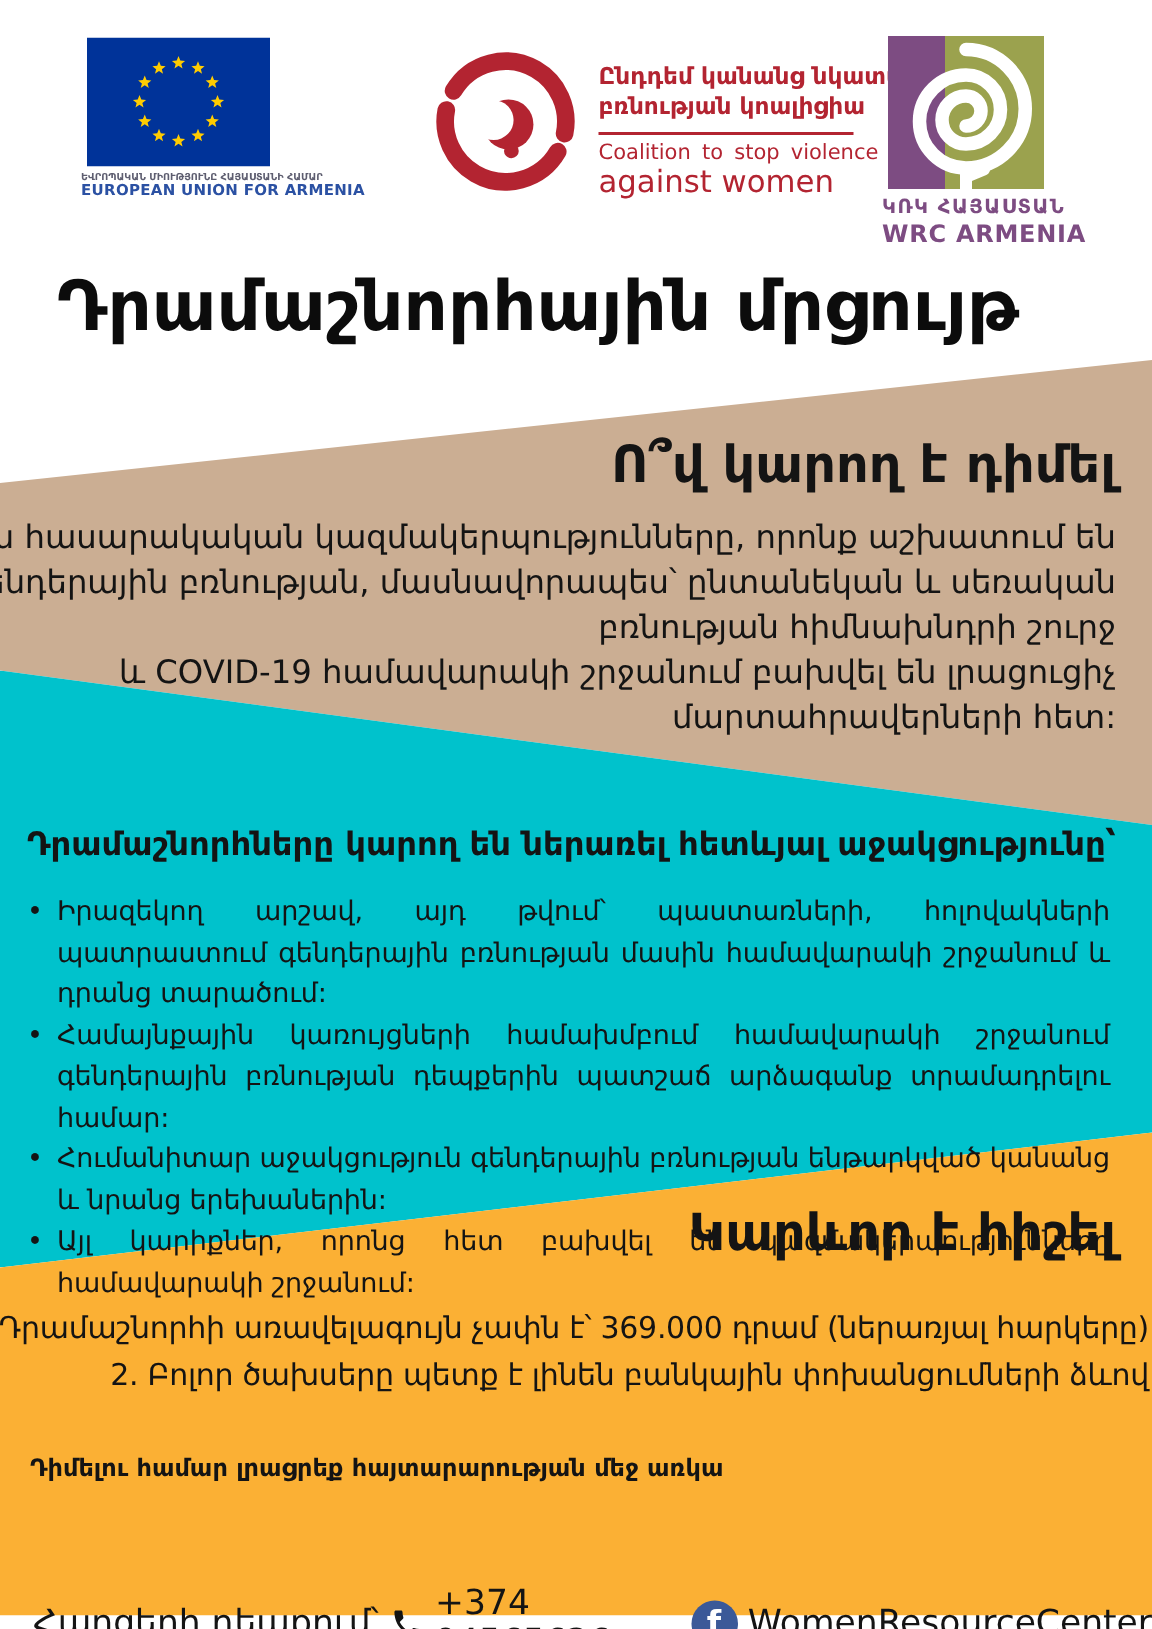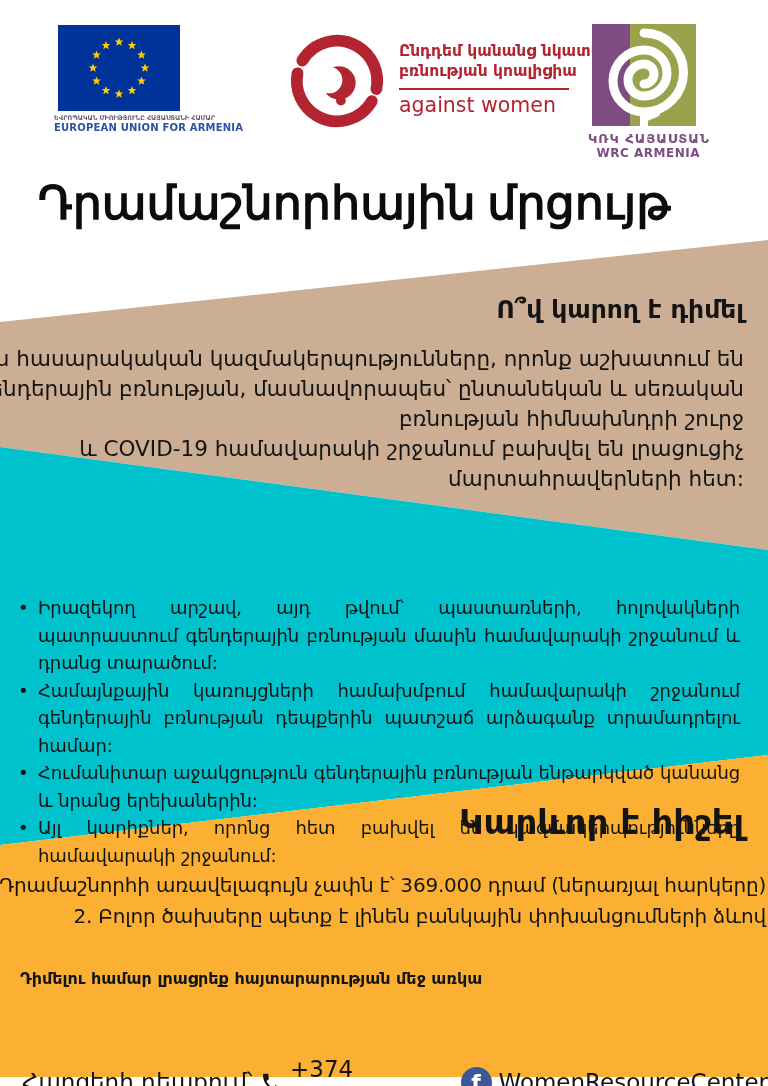--- a/index.html
+++ b/index.html
@@ -30,28 +30,28 @@
   .co-rule{border:none;border-top:2px solid var(--coalition-red,#b32431);margin:7px 0 4px 0;width:170px;}
   .co-en1{font-size:14px;line-height:16px;white-space:nowrap;word-spacing:3px;}
   .co-en2{font-size:20.5px;line-height:22px;white-space:nowrap;}
 
   .wrc{position:absolute;left:588px;top:24px;width:112px;text-align:right;}
   .wrc-mark{position:relative;width:104px;height:102px;margin:0 auto;}
   .wrc-purple{position:absolute;left:0;top:0;width:38px;height:102px;background:var(--wrc-purple,#7d4c82);}
   .wrc-olive{position:absolute;left:38px;top:0;width:66px;height:102px;background:var(--wrc-olive,#9ba24e);}
   .wrc-spiral{position:absolute;left:0;top:0;}
   .wrc-hy{margin-top:5px;color:var(--wrc-purple,#7d4c82);font-weight:bold;font-size:13px;letter-spacing:1px;white-space:nowrap;}
-  .wrc-en{color:var(--wrc-purple,#7d4c82);font-weight:bold;font-size:12px;letter-spacing:.5px;white-space:nowrap;}
+  .wrc-en{color:var(--wrc-purple,#7d4c82);font-weight:bold;font-size:16px;letter-spacing:.5px;white-space:nowrap;}
 
   
   .title{position:absolute;left:38px;top:178px;margin:0;font-size:46px;line-height:52px;
-         font-weight:bold;color:#0c0c0c;white-space:nowrap;font-family:Liberation Serif, serif;}
+         font-weight:bold;color:#0c0c0c;white-space:nowrap;}
 
   
-  .who-heading{position:absolute;right:24px;top:290px;margin:0;font-size:25px;line-height:40px;font-weight:bold;}
+  .who-heading{position:absolute;right:24px;top:290px;margin:0;font-size:34px;line-height:40px;font-weight:bold;}
   .who-lines{position:absolute;right:24px;top:344px;text-align:right;font-size:21.5px;line-height:30px;}
   .who-lines div{white-space:nowrap;}
 
   
   .support-heading{position:absolute;left:18px;top:550px;margin:0;font-size:21.5px;line-height:28px;
                    font-weight:bold;white-space:nowrap;}
   .bullets{position:absolute;left:16px;top:594px;width:724px;margin:0;padding:0;}
   .bullets li{list-style:none;position:relative;padding-left:22px;font-size:18px;line-height:27.5px;
               text-align:justify;letter-spacing:-.1px;}
   .bullets li::before{content:"\2022";position:absolute;left:2px;top:0;}
@@ -109,20 +109,21 @@
     <svg viewBox="0 0 104 104" width="102" height="102">
       <circle class="co-ring" cx="52" cy="52" r="41" fill="none" stroke-width="12" stroke-dasharray="115 14" stroke-linecap="round" transform="rotate(30 52 52)"></circle>
       <circle class="co-fill" cx="54" cy="54" r="17"></circle>
       <circle cx="44" cy="51" r="13.5" fill="#ffffff"></circle>
       <circle class="co-fill" cx="56" cy="72" r="5"></circle>
     </svg>
     <div class="co-text">
       <div class="co-hy">Ընդդեմ կանանց նկատմամբ</div>
       <div class="co-hy">բռնության կոալիցիա</div>
       <hr class="co-rule">
+      <div class="co-en1">Coalition to stop violence</div>
       <div class="co-en2">against women</div>
     </div>
   </div>
 
   <div class="wrc">
     <div class="wrc-mark">
       <div class="wrc-purple"></div>
       <div class="wrc-olive"></div>
       <svg class="wrc-spiral" viewBox="0 0 104 102" width="104" height="102">
         <path d="M52,9 A39.5,39.5 0 0 1 52,88 A31,31 0 0 1 52,26 A23,23 0 0 1 52,72 A16,16 0 0 1 52,40 A10,10 0 0 1 52,60" fill="none" stroke="#ffffff" stroke-width="9" stroke-linecap="round"></path>
@@ -137,20 +138,21 @@
 
   <h2 class="who-heading">Ո՞վ կարող է դիմել</h2>
   <div class="who-lines">
     <div>Այն հասարակական կազմակերպությունները, որոնք աշխատում են</div>
     <div>գենդերային բռնության, մասնավորապես՝ ընտանեկան և սեռական</div>
     <div>բռնության հիմնախնդրի շուրջ</div>
     <div>և COVID-19 համավարակի շրջանում բախվել են լրացուցիչ</div>
     <div>մարտահրավերների հետ:</div>
   </div>
 
+  <h3 class="support-heading">Դրամաշնորհները կարող են ներառել հետևյալ աջակցությունը՝</h3>
   <ul class="bullets">
     <li>Իրազեկող արշավ, այդ թվում՝ պաստառների, հոլովակների պատրաստում գենդերային բռնության մասին համավարակի շրջանում և դրանց տարածում:</li>
     <li>Համայնքային կառույցների համախմբում համավարակի շրջանում գենդերային բռնության դեպքերին պատշաճ արձագանք տրամադրելու համար:</li>
     <li>Հումանիտար աջակցություն գենդերային բռնության ենթարկված կանանց և նրանց երեխաներին:</li>
     <li>Այլ կարիքներ, որոնց հետ բախվել են կազմակերպությունները համավարակի շրջանում:</li>
   </ul>
 
   <h2 class="imp-heading">Կարևոր է հիշել</h2>
   <div class="imp-items">
     <div>1.Դրամաշնորհի առավելագույն չափն է՝ 369.000 դրամ (ներառյալ հարկերը)</div>

